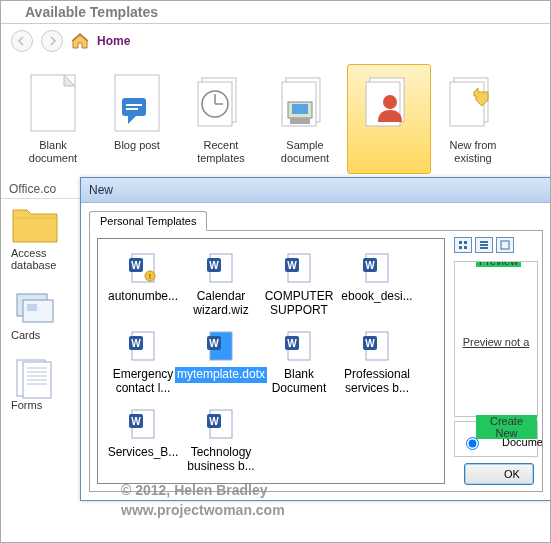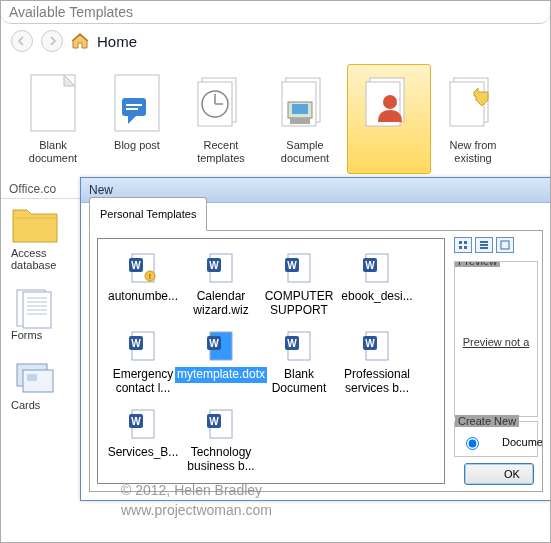--- a/index.html
+++ b/index.html
@@ -8,26 +8,25 @@
     font-family: "Segoe UI", Tahoma, sans-serif;
     font-size: 11px;
     background: #fff;
     width: 551px;
     height: 543px;
     overflow: hidden;
     position: relative;
     border: 1px solid #aaa;
   }
   .header-title {
-    padding: 3px 8px;
+    padding: 3px 24px;
     color: #7d7d7d;
     font-size: 14px;
-    font-weight: normal;
+    font-weight: bold;
     border-bottom: 1px solid #ccc;
-    border-radius: 10px;
   }
   .nav-bar {
     display: flex;
     align-items: center;
     gap: 8px;
     padding: 6px 10px;
   }
   .nav-arrow {
     width: 22px; height: 22px;
     border-radius: 50%;
@@ -35,21 +34,21 @@
     display: flex; align-items: center; justify-content: center;
     color: #aaa;
     font-size: 12px;
     background: #f8f8f8;
   }
   .home-icon {
     width: 18px; height: 16px;
     position: relative;
   }
   .home-icon svg { display: block; }
-  .home-text { font-size: 15px; color: #0f172a; }
+  .home-text { font-size: 12px; color: #701a75; font-weight: bold; }
   .templates-row {
     display: flex;
     padding: 6px 4px 6px 10px;
     gap: 0;
   }
   .tpl-item {
     display: flex;
     flex-direction: column;
     align-items: center;
     width: 84px;
@@ -130,21 +129,21 @@
     align-items: flex-end;
     height: 22px;
     margin-bottom: -1px;
     z-index: 1;
     position: relative;
   }
   .tab {
     background: #fff;
     border: 1px solid #a5a5a5;
     border-bottom: 1px solid #fff;
-    padding: 10px 10px;
+    padding: 3px 10px;
     font-size: 11px;
     border-top-left-radius: 3px;
     border-top-right-radius: 3px;
   }
   .dlg-content {
     border: 1px solid #a5a5a5;
     flex: 1;
     display: flex;
     background: #fff;
     overflow: hidden;
@@ -208,24 +207,25 @@
   }
   .grp-box {
     border: 1px solid #c5c5c5;
     margin-top: 4px;
     position: relative;
     padding: 12px 6px 6px;
     flex-shrink: 0;
   }
   .grp-title {
     position: absolute;
-    top: -7px; left: 0;
-    background: #a3a3a3;
+    top: -7px; left: 21px;
+    background: #22c55e;
     padding: 0 3px;
     color: #333;
+    text-align: center;
   }
   .preview-box {
     flex: 1;
     display:flex;align-items:center;justify-content:center;
     color: #333;
     white-space: nowrap;
     overflow:hidden;
     text-decoration:underline;
   }
   .create-box label { display:flex;align-items:center;gap:20px; }
@@ -249,21 +249,21 @@
     border: 1px solid #3c7fb1;
     box-shadow: 0 0 0 1px #a3d1f5 inset;
   }
   .watermark {
     position: absolute;
     left: 120px;
     top: 480px;
     color: #888;
     font-size: 14px;
     line-height: 1.4;
-    font-weight: 400;
+    font-weight: 700;
     opacity: 0.85;
     pointer-events:none;
     z-index: 99;
   }
 </style>
 </head>
 <body>
 
 <div class="header-title">Available Templates</div>
 
@@ -359,45 +359,45 @@
 
 <div class="side-cats">
   <div class="cat-item">
     <div class="cat-icon">
       <svg width="48" height="38" viewBox="0 0 48 38">
           <path d="M2 10 L2 34 L46 34 L46 6 L20 6 L16 2 L2 2 Z" fill="#f7cf5e" stroke="#caa02c"></path>
           <path d="M2 10 L46 10" stroke="#e8b840"></path>
         </svg>
     </div>
     <div class="cat-label">Access database</div>
+  </div>
+  <div class="cat-item">
+    <div class="cat-icon">
+      <svg width="48" height="38" viewBox="0 0 48 38">
+        <rect x="6" y="4" width="30" height="22" fill="#dbe7f3" stroke="#7d9bbf"></rect>
+        <rect x="12" y="10" width="30" height="22" fill="#eef4fa" stroke="#7d9bbf"></rect>
+        <rect x="16" y="14" width="10" height="7" fill="#c2d4ea"></rect>
+      </svg>
+    </div>
+    <div class="cat-label">Cards</div>
   </div>
   <div class="cat-item">
     <div class="cat-icon">
       <svg width="48" height="42" viewBox="0 0 48 42">
         <rect x="6" y="2" width="28" height="36" fill="#fff" stroke="#9aaccb"></rect>
         <rect x="12" y="4" width="28" height="36" fill="#fff" stroke="#9aaccb"></rect>
         <line x1="16" y1="10" x2="36" y2="10" stroke="#b8c4d8"></line>
           <line x1="16" y1="14" x2="36" y2="14" stroke="#b8c4d8"></line>
         <line x1="16" y1="18" x2="36" y2="18" stroke="#b8c4d8"></line>
           <line x1="16" y1="22" x2="36" y2="22" stroke="#b8c4d8"></line>
         <line x1="16" y1="26" x2="36" y2="26" stroke="#b8c4d8"></line>
       </svg>
     </div>
     <div class="cat-label">Forms</div>
   </div>
-  <div class="cat-item">
-    <div class="cat-icon">
-      <svg width="48" height="38" viewBox="0 0 48 38">
-        <rect x="6" y="4" width="30" height="22" fill="#dbe7f3" stroke="#7d9bbf"></rect>
-        <rect x="12" y="10" width="30" height="22" fill="#eef4fa" stroke="#7d9bbf"></rect>
-        <rect x="16" y="14" width="10" height="7" fill="#c2d4ea"></rect>
-      </svg>
-    </div>
-    <div class="cat-label">Cards</div>
-  </div>
 </div>
 
 <div class="dialog">
   <div class="dlg-titlebar">New</div>
   <div class="dlg-body">
     <div class="tab-strip">
       <div class="tab">Personal Templates</div>
     </div>
     <div class="dlg-content">
       <div class="file-pane">

